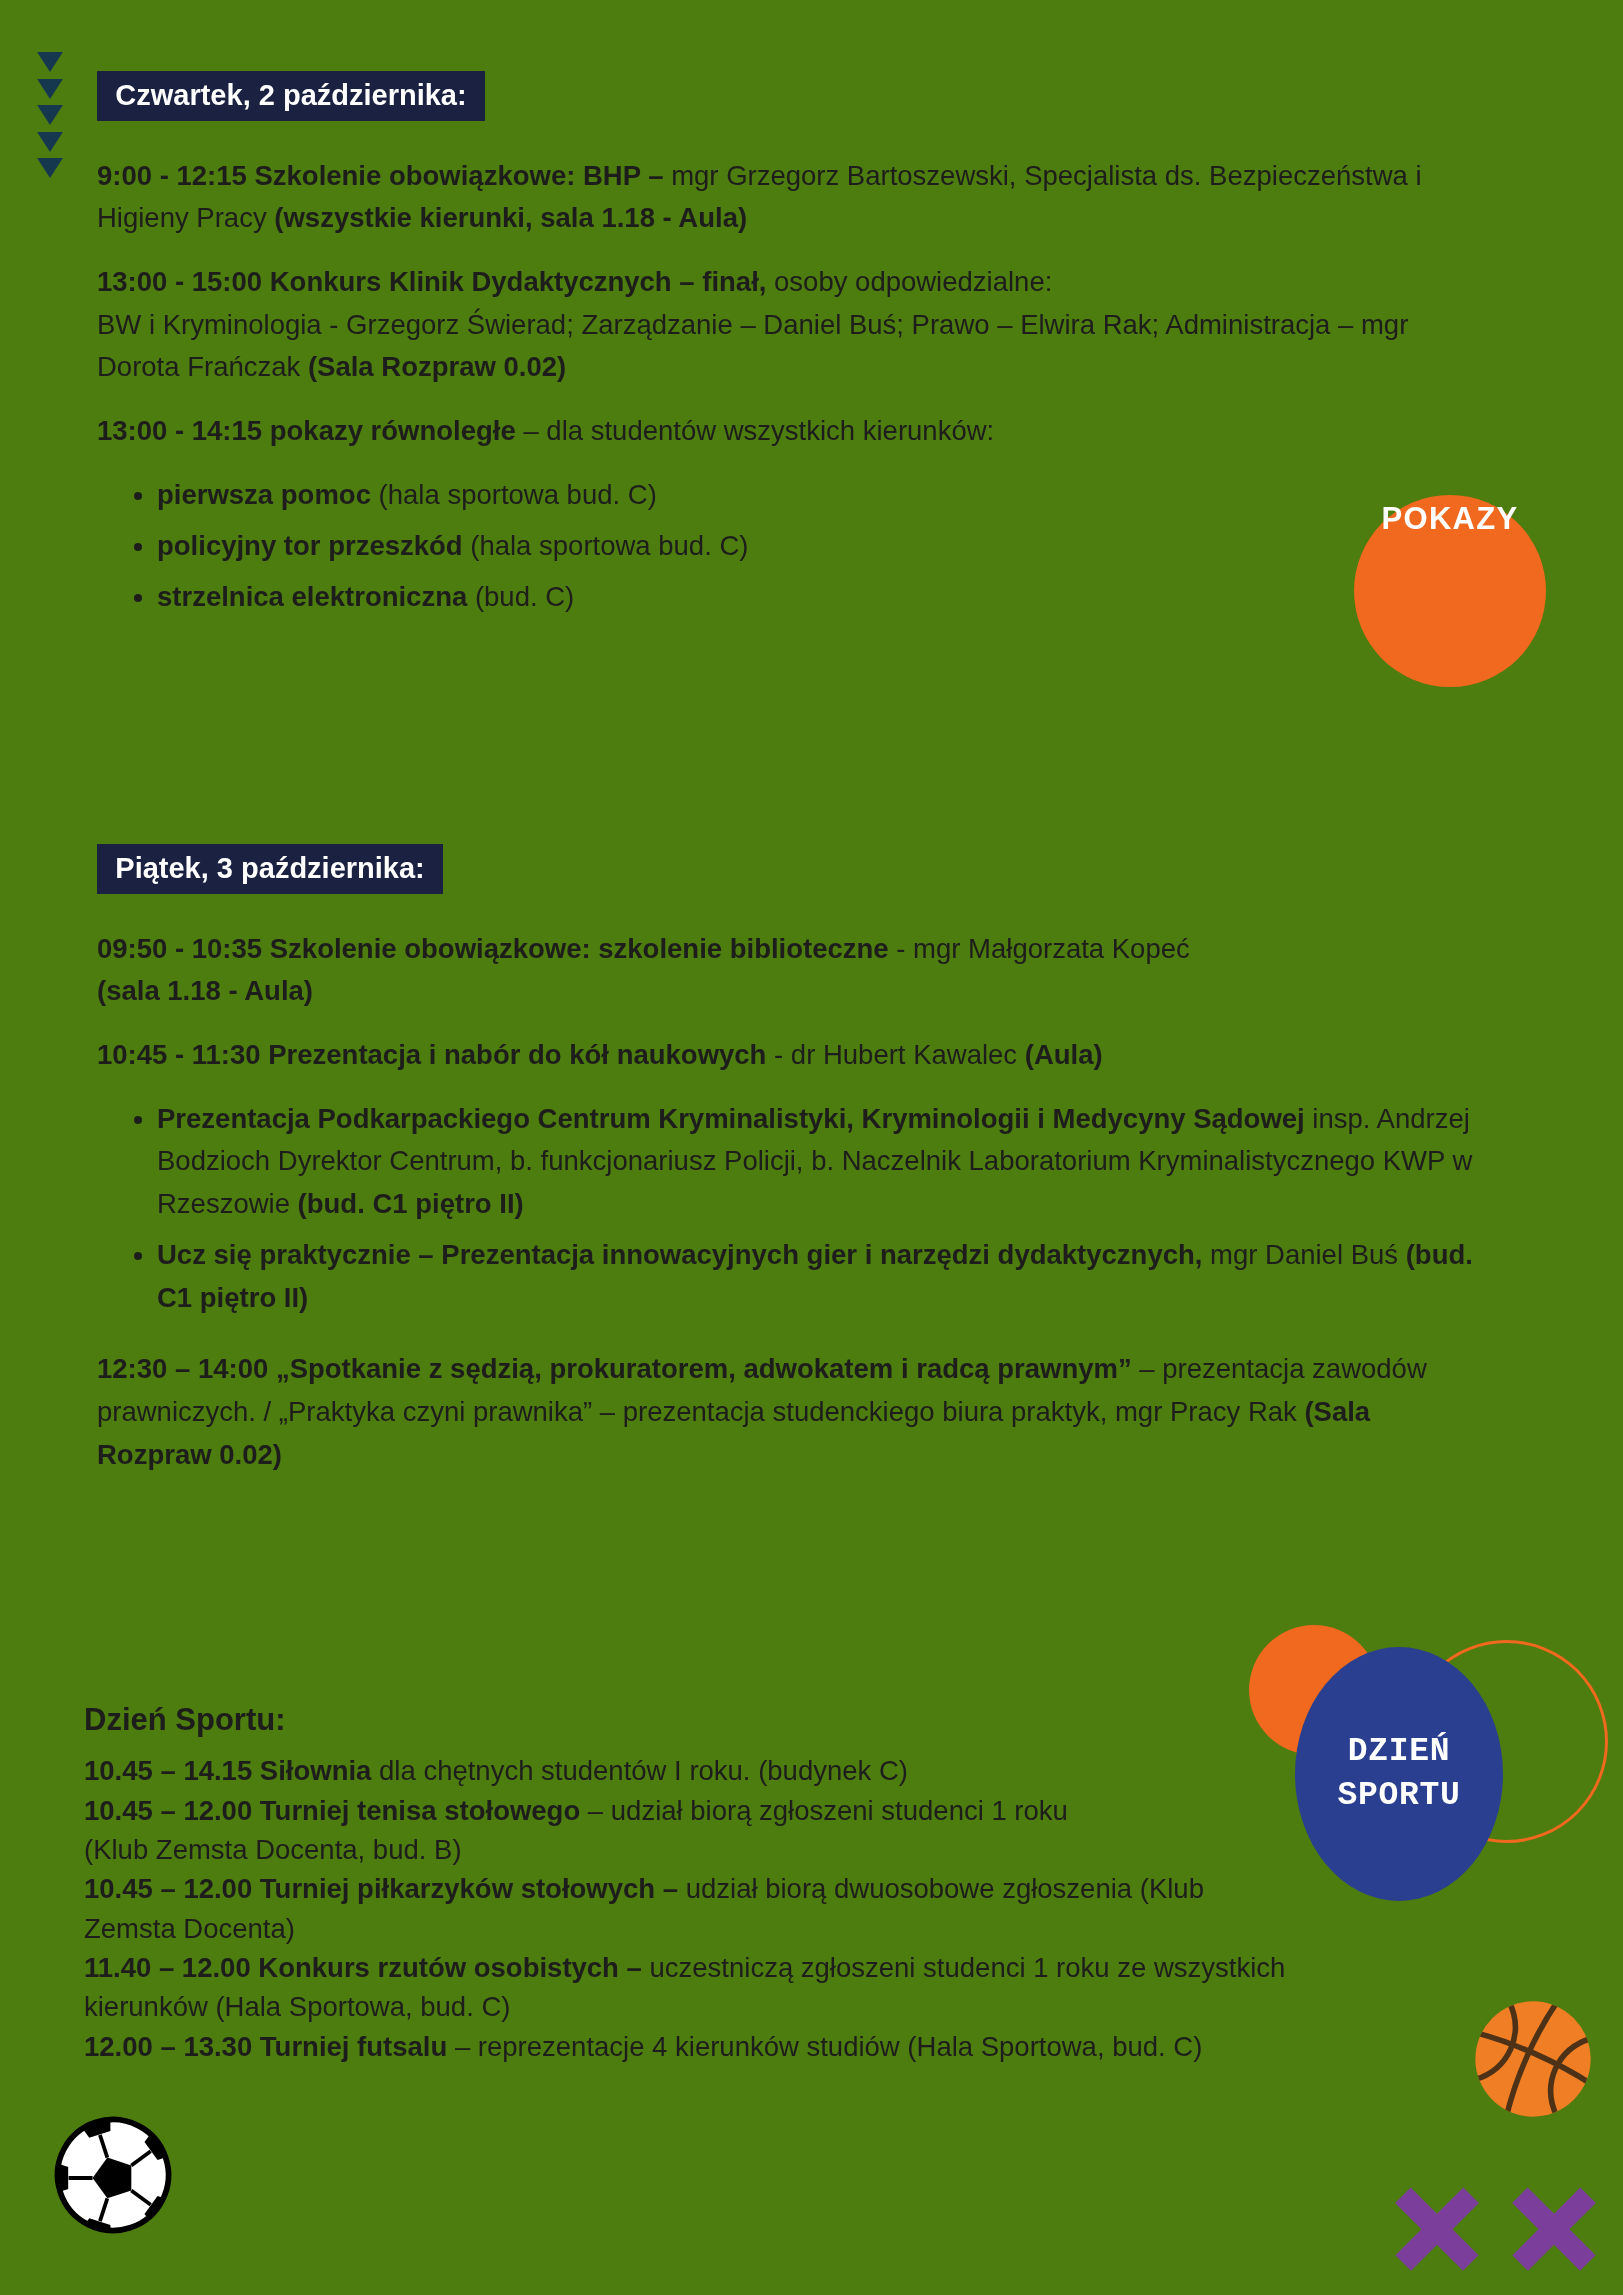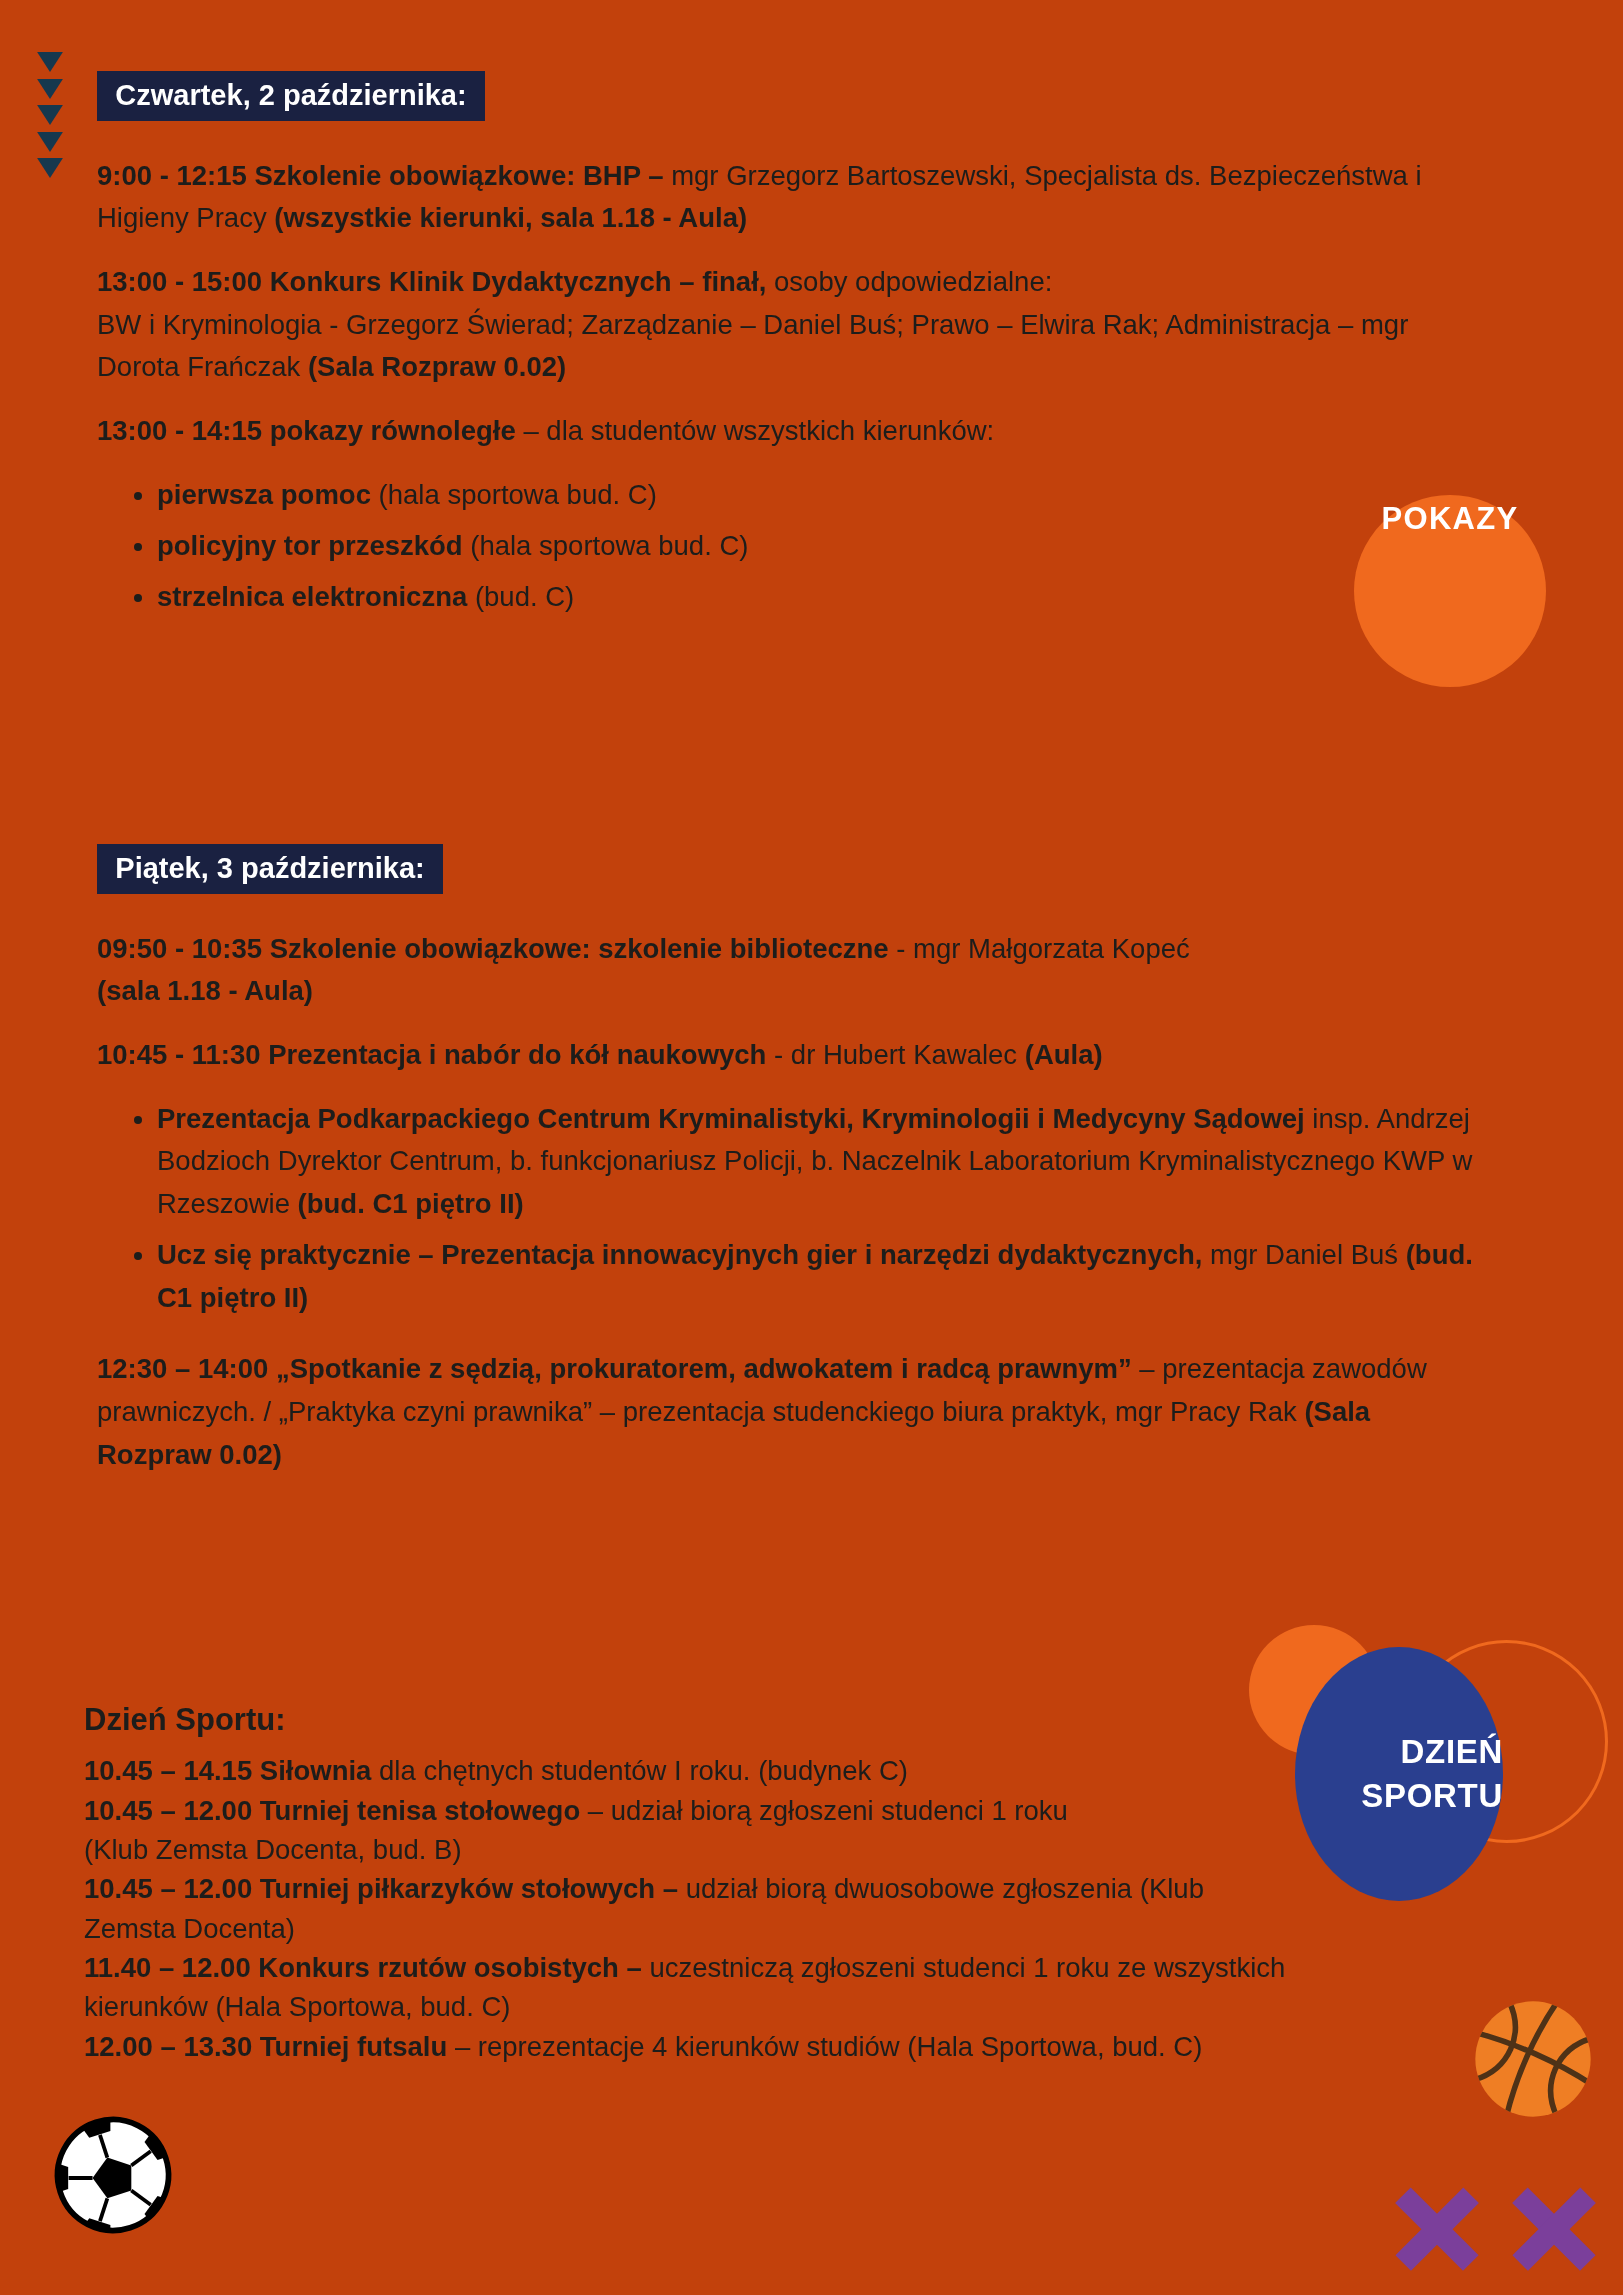--- a/index.html
+++ b/index.html
@@ -1,16 +1,16 @@
 <!DOCTYPE html>
 <html lang="pl" style="font-size:10.5px"><head>
 <meta charset="utf-8">
 <style>
   html,body{margin:0;padding:0;background:#fff;}
-  .page{position:relative;width:1623px;height:2295px;background:#c2410c;overflow:hidden;
+  .page{position:relative;width:1623px;height:2295px;background:#4d7c0f;overflow:hidden;
         font-family:"Liberation Sans",sans-serif;color:#1D1D1B;font-size:27.5px;line-height:1.55;}
   b{font-weight:700;}
   
   .chevrons{position:absolute;left:37px;top:52px;display:flex;flex-direction:column;gap:6.5px;}
   
   .sec{position:absolute;}
   .day-header{display:inline-block;background:#1A2141;color:#FFFFFF;font-weight:700;
               font-size:29px;line-height:1;padding:9.8px 18.3px 11px;}
   .para{margin:0 0 21px;}
   .para.first{margin-top:34px;}
@@ -24,22 +24,22 @@
   
   .badge-pokazy{position:absolute;left:1354px;top:495px;width:192px;height:192px;border-radius:50%;
                 background:#F0691E;color:#fff;display:flex;align-items:flex-start;justify-content:center;
                 font-weight:700;font-size:31px;letter-spacing:1.3px;}
   .dot-orange{position:absolute;left:1249px;top:1625px;width:130px;height:130px;border-radius:50%;
               background:#F0691E;z-index:1;}
   .ring-orange{position:absolute;left:1405px;top:1640px;width:203px;height:203px;border-radius:50%;
                border:3.3px solid #F0691E;box-sizing:border-box;z-index:1;background:transparent;}
   .badge-sport{position:absolute;left:1295px;top:1647px;width:208px;height:254px;border-radius:50%;
                background:#2A3F8F;z-index:2;color:#fff;display:flex;flex-direction:column;
-               align-items:flex-end;justify-content:center;font-weight:700;font-size:33px;
-               line-height:1.32;letter-spacing:0.7px;}
+               align-items:center;justify-content:center;font-weight:700;font-size:33px;
+               line-height:1.32;letter-spacing:0.7px;font-family:Liberation Mono, monospace;}
   .icon{position:absolute;}
   .soccer{left:50px;top:2112px;}
   .bball{left:1471px;top:1997px;}
   .xmark{position:absolute;top:2195px;width:68px;height:68px;}
   .xmark .bar{position:absolute;left:50%;top:50%;width:96px;height:21.6px;background:#7B3F9B;
               transform:translate(-50%,-50%) rotate(45deg);}
   .xmark .bar2{transform:translate(-50%,-50%) rotate(-45deg);}
 </style>
 </head>
 <body>

